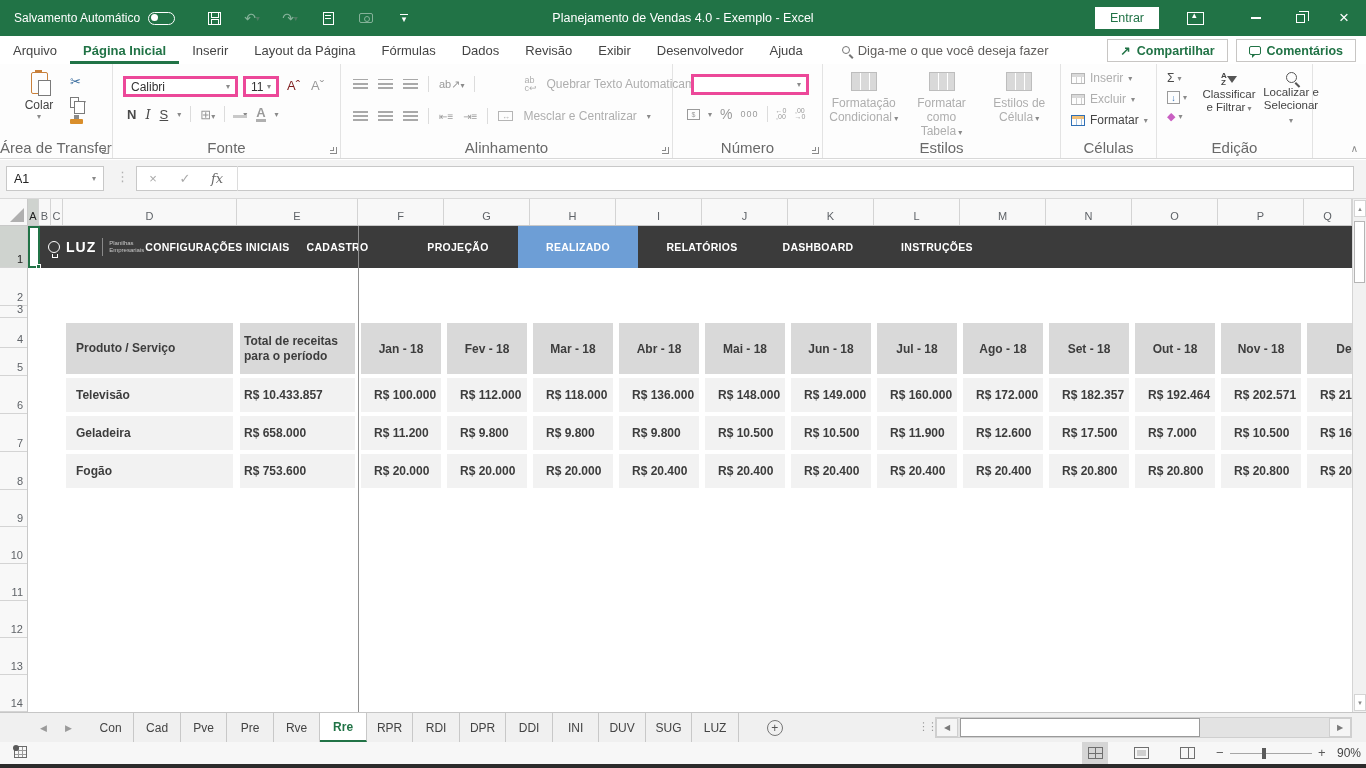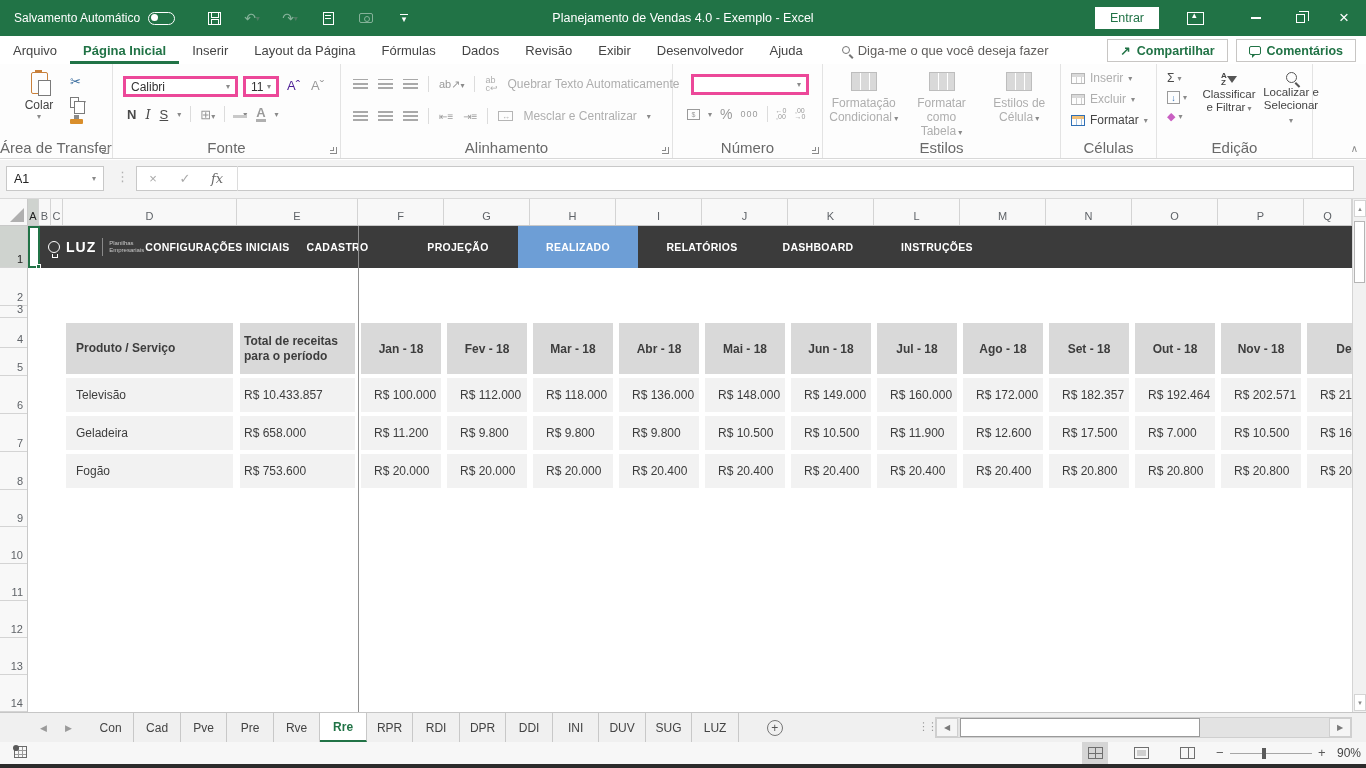--- a/index.html
+++ b/index.html
@@ -73,21 +73,21 @@
   .fontrow2{position:absolute;left:14px;top:42px;display:flex;align-items:center;gap:9px;font-size:13px;}
   .bsep{width:1px;height:16px;background:#dcdcdc;}
   .fillicon{width:12px;height:8px;background:#b9b9b9;position:relative;margin-top:2px;}
   .fillicon:after{content:"";position:absolute;left:-1px;bottom:-4px;width:14px;height:3px;background:#c9c9c9;}
   .fcol{font-weight:700;color:#9a9a9a;border-bottom:3px solid #b0b0b0;line-height:12px;}
 
   .g-align{width:332px;}
   .lns{display:inline-block;width:15px;height:10px;background:repeating-linear-gradient(#a9a9a9 0 1.5px,transparent 1.5px 4.2px);}
   .alrow{position:absolute;left:12px;display:flex;align-items:center;gap:10px;}
   .wraplbl,.mergelbl{font-size:12px;color:#aeaeae;white-space:nowrap;}
-  .abicon{font-size:9px;color:#aeaeae;line-height:8px;text-align:left;}
+  .abicon{font-size:9px;color:#aeaeae;line-height:8px;text-align:left;margin-left:39px;}
   .mergeicon{width:15px;height:10px;border:1px solid #b5b5b5;display:inline-flex;align-items:center;justify-content:center;font-size:8px;color:#aeaeae;}
 
   .g-num{width:150px;}
   .numdd{left:18px;top:10px;width:118px;}
   .numrow{position:absolute;left:14px;top:42px;display:flex;align-items:center;gap:8px;}
   .accticon{width:13px;height:11px;border:1px solid #9a9a9a;font-size:7px;color:#9a9a9a;display:inline-flex;align-items:center;justify-content:center;}
   .decsm{font-size:7px;color:#9a9a9a;line-height:6px;text-align:center;}
 
   .g-styles{width:238px;display:flex;justify-content:space-evenly;padding-top:8px;}
   .stylebtn{width:74px;text-align:center;cursor:default;}
@@ -152,21 +152,21 @@
   .sub-receitas{left:205px;width:113px;background:#fff;color:#2b2b2b;}
 
   .a1sel{position:absolute;left:0;top:0;width:12px;height:42px;border:2px solid #217346;z-index:30;}
   .a1sel .handle{position:absolute;right:-3px;bottom:-3px;width:5px;height:5px;background:#217346;border:1px solid #fff;}
 
   .vline{position:absolute;left:330px;top:0;width:1px;height:486px;background:#919191;z-index:25;}
 
   .trow{position:absolute;left:0;width:1324px;}
   .tcell{position:absolute;top:0;height:100%;font-size:12px;color:#3d3d3d;display:flex;align-items:center;overflow:hidden;}
   .hdr .tcell{background:#d9d9d9;font-weight:700;}
-  .dat .tcell{background:#f2f2f2;}
+  .dat .tcell{background:#f2f2f2;font-weight:bold;}
   .c-prod{left:38px;width:167px;padding-left:10px;}
   .c-tot{left:212px;width:115px;padding-left:4px;}
   .c-m{justify-content:center;text-align:center;line-height:14px;}
   .dat .c-m{justify-content:flex-start;padding-left:13px;}
   .hdr .c-prod,.hdr .c-tot{line-height:15px;}
 
   
   .vscroll{position:absolute;right:0;top:199px;width:14px;height:513px;background:#f1f1f1;border-left:1px solid #d4d4d4;}
   .vsa{position:absolute;left:1px;width:12px;height:17px;display:flex;align-items:center;justify-content:center;font-size:6px;color:#8a8a8a;background:#fff;border:1px solid #d4d4d4;}
   .vthumb{position:absolute;left:1px;top:22px;width:11px;height:62px;background:#fff;border:1px solid #b5b5b5;}
@@ -289,21 +289,21 @@
 
     <div class="rgroup g-font">
       <div class="selbox" style="left:10px;top:12px;width:115px;">
         <span>Calibri</span>
           <span class="ddar">▾</span>
       </div>
       <div class="selbox" style="left:130px;top:12px;width:36px;">
         <span>11</span>
           <span class="ddar">▾</span>
       </div>
-      <span style="position:absolute;left:174px;top:14px;font-size:13px;color:#4c1d95;">Aˆ</span>
+      <span style="position:absolute;left:174px;top:14px;font-size:13px;color:#7f1d1d;">Aˆ</span>
       <span style="position:absolute;left:198px;top:14px;font-size:13px;color:#9a9a9a;">Aˇ</span>
       <div class="fontrow2">
         <span style="font-weight:700;color:#4a4a4a;">N</span>
         <span style="font-style:italic;font-family:'DejaVu Serif',serif;color:#4a4a4a;">I</span>
         <span style="text-decoration:underline;color:#4a4a4a;">S</span>
           <span class="ddar">▾</span>
         <span class="bsep"></span>
         <span class="gray">⊞<span class="ddar">▾</span></span>
         <span class="bsep"></span>
         <span><span class="fillicon"></span></span>

